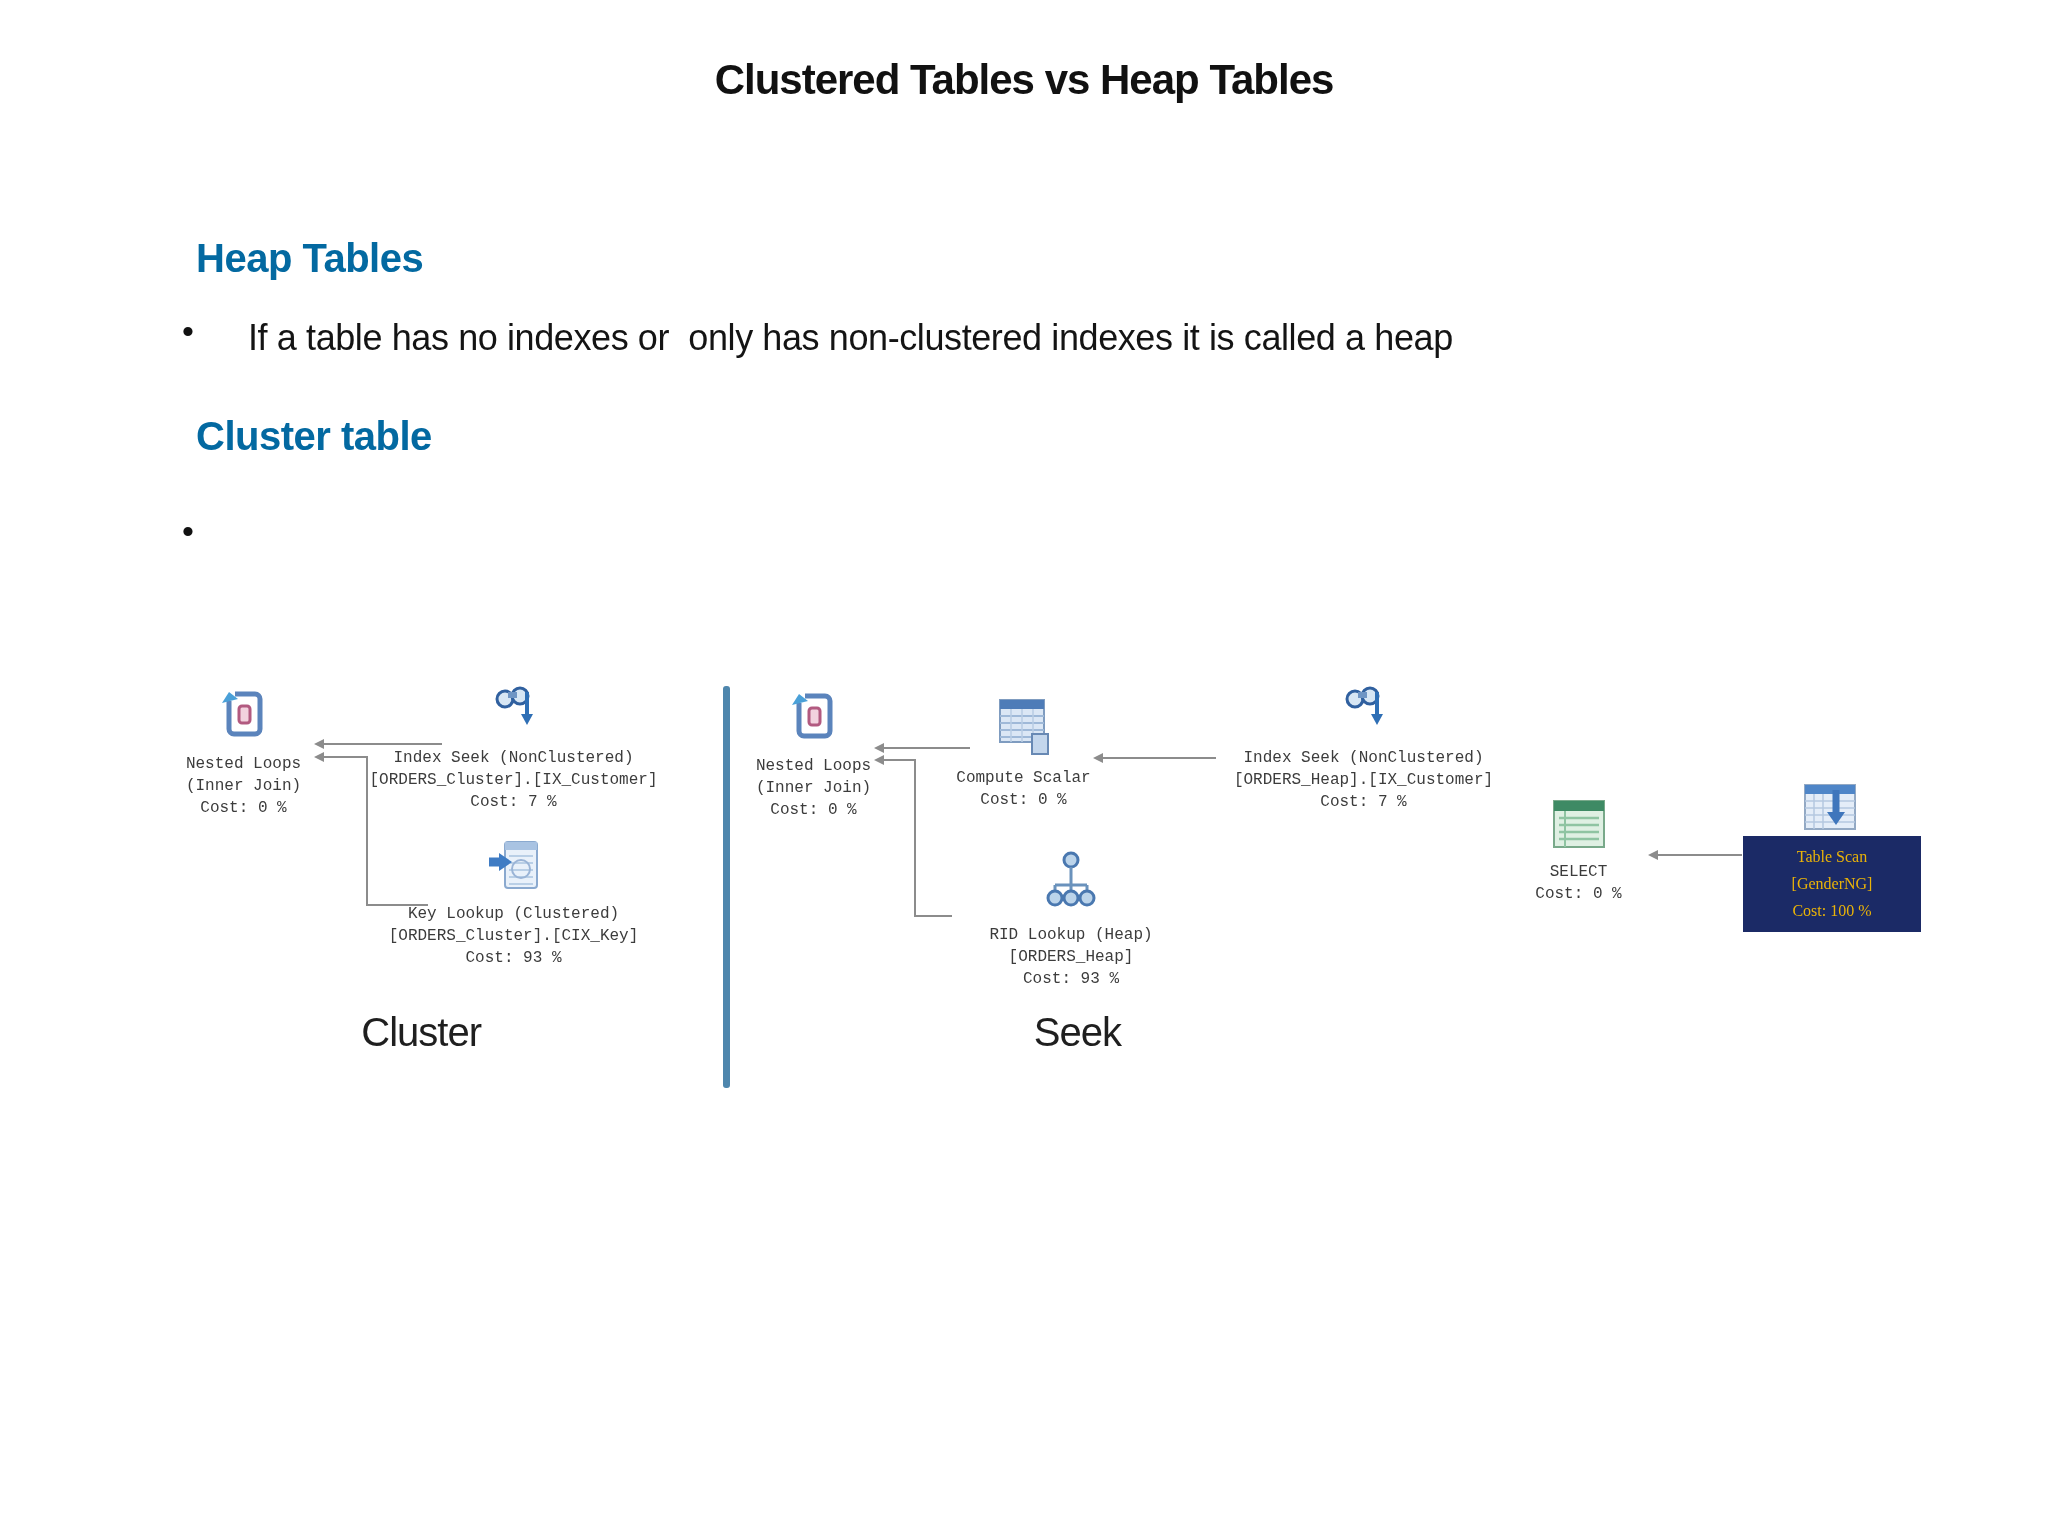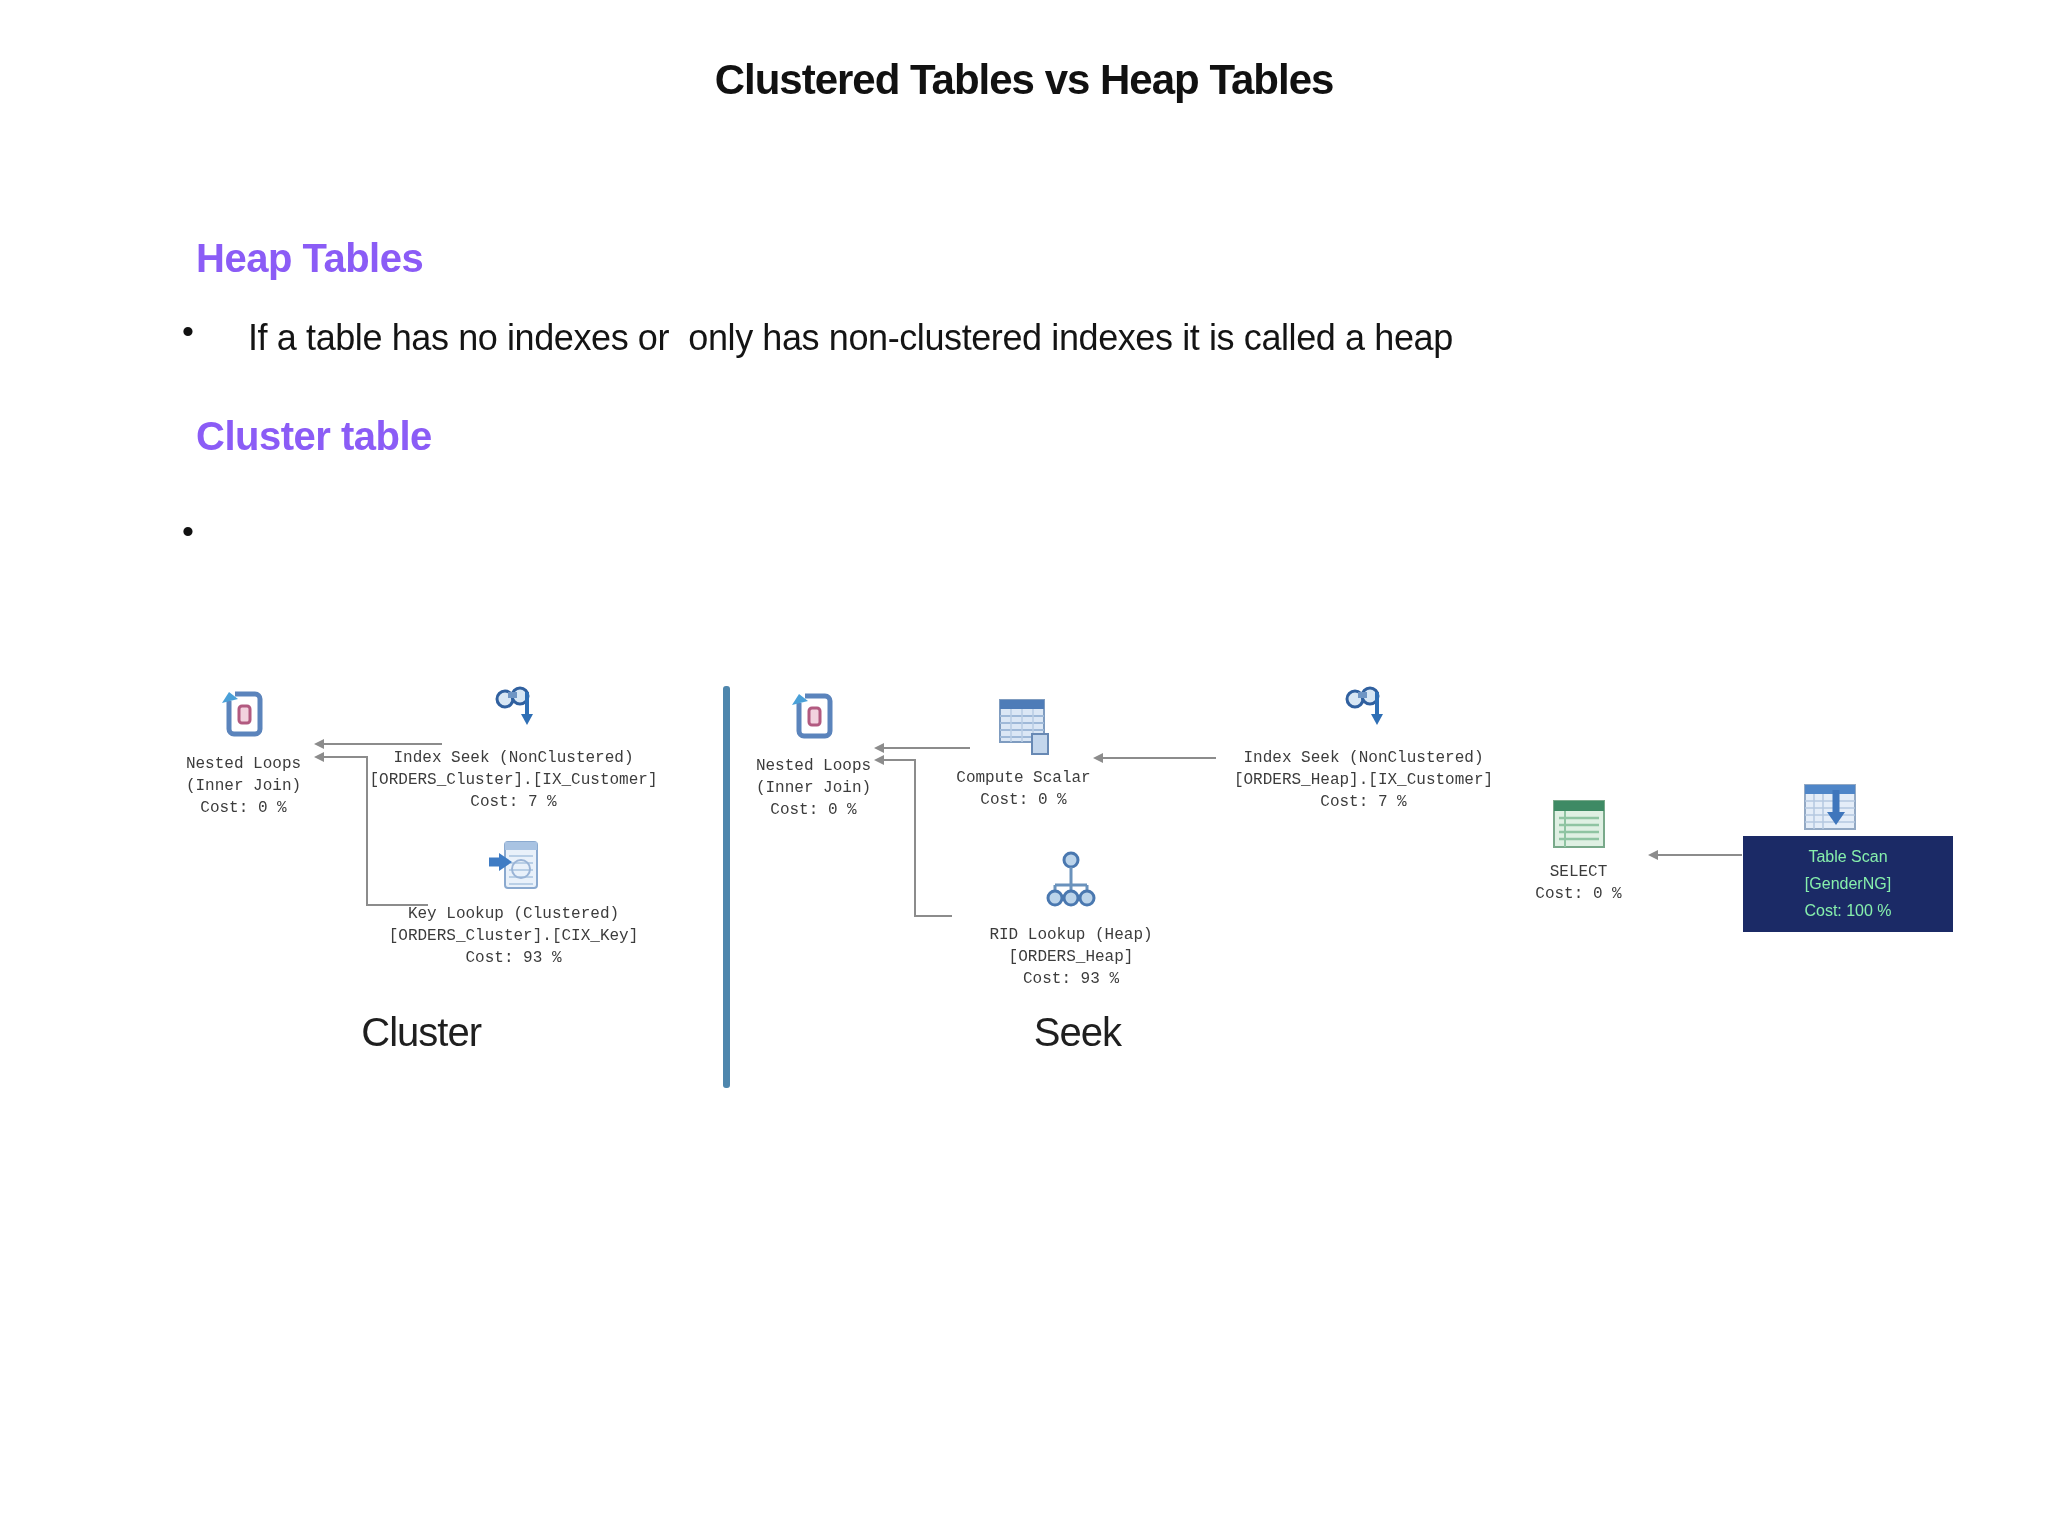--- a/index.html
+++ b/index.html
@@ -5,21 +5,21 @@
   html,body{margin:0;padding:0;background:#ffffff;}
   .slide{
     position:relative;width:2048px;height:1536px;background:#ffffff;
     font-family:"Liberation Sans",sans-serif;color:#1c1c1c;overflow:hidden;
   }
   .title{
     position:absolute;top:56px;left:0;right:0;text-align:center;
     font-size:42px;font-weight:700;letter-spacing:-1px;color:#111;
   }
   .heading{
-    position:absolute;left:196px;font-size:40px;font-weight:700;letter-spacing:-0.5px;color:#8b5cf6;
+    position:absolute;left:196px;font-size:40px;font-weight:700;letter-spacing:-0.5px;color:#0369a1;
   }
   #heading-heap{top:236px;}
   #heading-cluster{top:414px;}
   .bullet-glyph{position:absolute;left:182px;font-size:34px;color:#111;}
   #bullet1-glyph{top:312px;}
   #bullet2-glyph{top:512px;}
   .bullet-text{
     position:absolute;left:248px;font-size:36px;letter-spacing:-0.4px;
     line-height:63px;color:#141414;white-space:pre-wrap;
   }
@@ -51,23 +51,23 @@
     font-size:40px;letter-spacing:-1px;color:#1f1f1f;text-align:right;
   }
   #label-cluster{left:305px;top:1010px;width:160px;}
   #label-heap{left:985px;top:1010px;width:120px;}
   .divider{
     position:absolute;left:707px;top:686px;width:7px;height:402px;
     background:#4e86ad;border-radius:3px;
   }
   .scan-icon-wrap{position:absolute;left:1786px;top:782px;}
   .scan-box{
-    position:absolute;left:1727px;top:836px;width:210px;height:96px;
-    background:#1b2a66;color:#86efac;text-align:center;
-    font-family:Liberation Sans, sans-serif;
+    position:absolute;left:1727px;top:836px;width:178px;height:96px;
+    background:#1b2a66;color:#eab308;text-align:center;
+    font-family:Liberation Serif, serif;
     font-size:16px;line-height:27px;padding-top:7px;box-sizing:border-box;
   }
   .hl{position:absolute;height:0;border-top:2px solid #8c8c8c;}
   .vl{position:absolute;width:0;border-left:2px solid #8c8c8c;}
   .ah{
     position:absolute;width:0;height:0;
     border-right:10px solid #8c8c8c;
     border-top:5px solid transparent;border-bottom:5px solid transparent;
   }
 </style>

